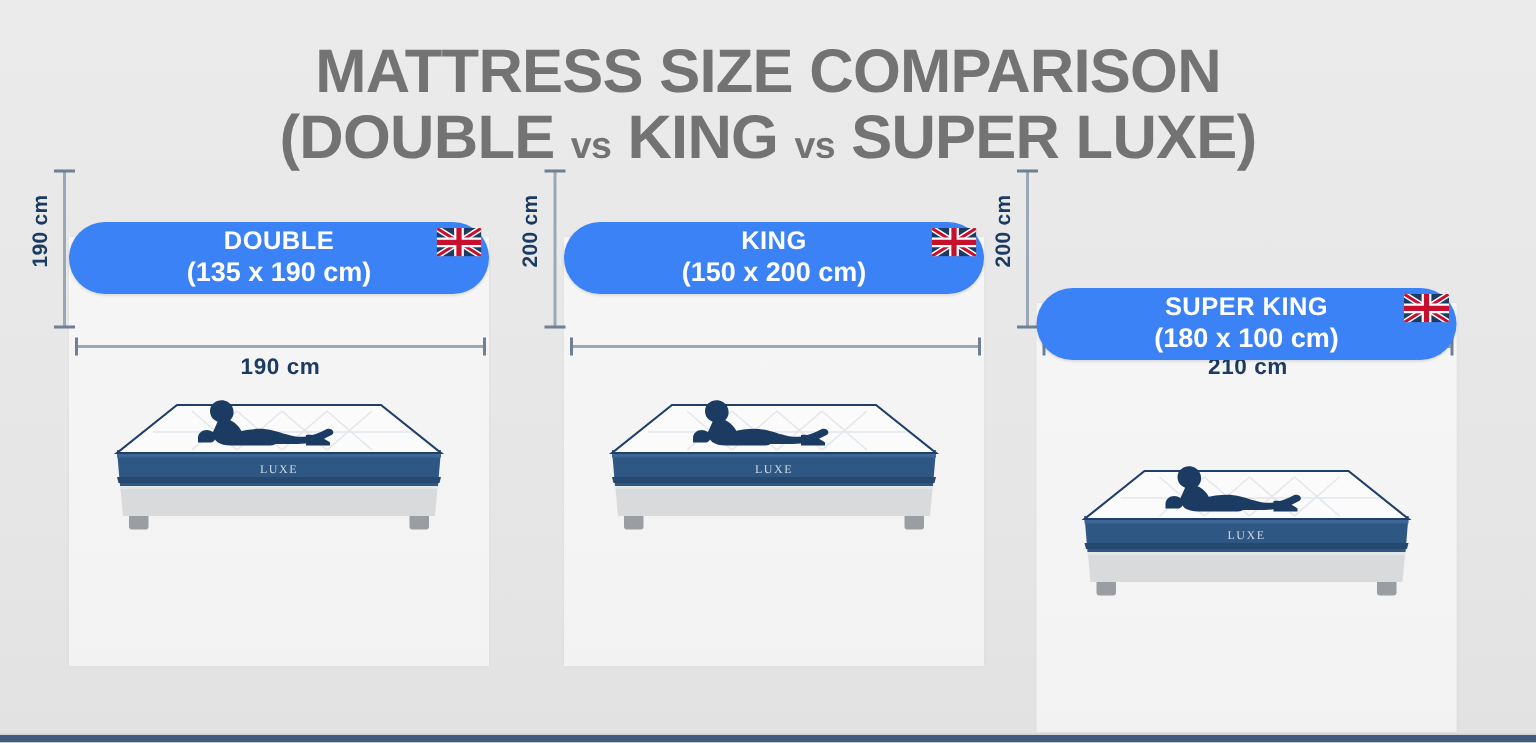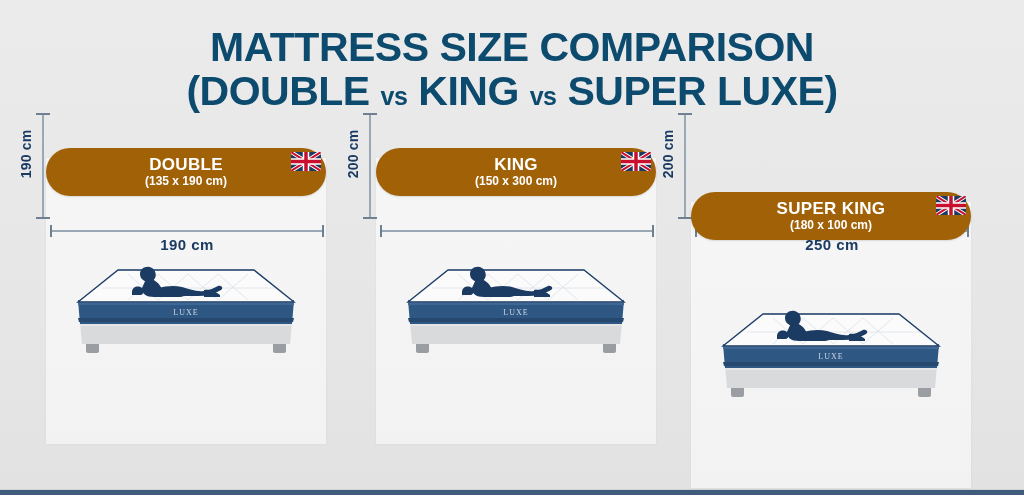--- a/index.html
+++ b/index.html
@@ -17,21 +17,21 @@
     position: relative;
   }
 
   
   .title-block {
     position: absolute;
     top: 26px;
     left: 0;
     width: 1024px;
     text-align: center;
-    color: #0c4a6e;
+    color: #737373;
     font-weight: bold;
     letter-spacing: -0.5px;
     line-height: 1.07;
   }
   .title-line {
     font-size: 41px;
     white-space: nowrap;
   }
   .title-line .small-vs {
     font-size: 25px;
@@ -66,39 +66,39 @@
     box-shadow: 0 0 3px rgba(0,0,0,0.045);
   }
 
   
   .card-header {
     position: absolute;
     top: 0;
     left: 0;
     width: 280px;
     height: 48px;
-    background: #a16207;
+    background: #3b82f6;
     border-radius: 24px;
     color: #ffffff;
     display: flex;
     flex-direction: column;
     align-items: center;
     justify-content: center;
     text-align: center;
     z-index: 4;
     box-shadow: 0 1px 2px rgba(0,0,0,0.12);
   }
   .card-title {
     font-size: 17px;
     font-weight: bold;
     letter-spacing: 0.3px;
     line-height: 1.05;
   }
   .card-sub {
-    font-size: 12px;
+    font-size: 18px;
     font-weight: bold;
     line-height: 1.15;
     margin-top: 1px;
   }
 
   .flag {
     position: absolute;
     top: 4px;
     right: 5px;
     width: 30px;
@@ -292,21 +292,21 @@
         </g>
       </svg>
     </div>
   </div>
 
   <div class="card c2">
     <div class="card-panel"></div>
 
     <div class="card-header">
       <div class="card-title">KING</div>
-      <div class="card-sub">(150 x 300 cm)</div>
+      <div class="card-sub">(150 x 200 cm)</div>
     </div>
 
     <div class="flag">
       <svg viewBox="0 0 60 38" width="30" height="19" preserveAspectRatio="none">
         <rect width="60" height="38" fill="#1b3b62"></rect>
         <path d="M0,0 L60,38 M60,0 L0,38" stroke="#ffffff" stroke-width="8"></path>
         <path d="M0,0 L60,38 M60,0 L0,38" stroke="#c8102e" stroke-width="4"></path>
         <path d="M30,0 L30,38 M0,19 L60,19" stroke="#ffffff" stroke-width="13"></path>
         <path d="M30,0 L30,38 M0,19 L60,19" stroke="#c8102e" stroke-width="7"></path>
       </svg>
@@ -442,17 +442,17 @@
 <div class="hdim h2">
   <div class="hline"></div>
   <div class="hcap left"></div>
   <div class="hcap right"></div>
 </div>
 
 <div class="hdim h3">
   <div class="hline"></div>
   <div class="hcap left"></div>
   <div class="hcap right"></div>
-  <div class="hlabel">250 cm</div>
+  <div class="hlabel">210 cm</div>
 </div>
 
 <div class="bottom-rule-2"></div>
 <div class="bottom-rule"></div>
 
 </body></html>

